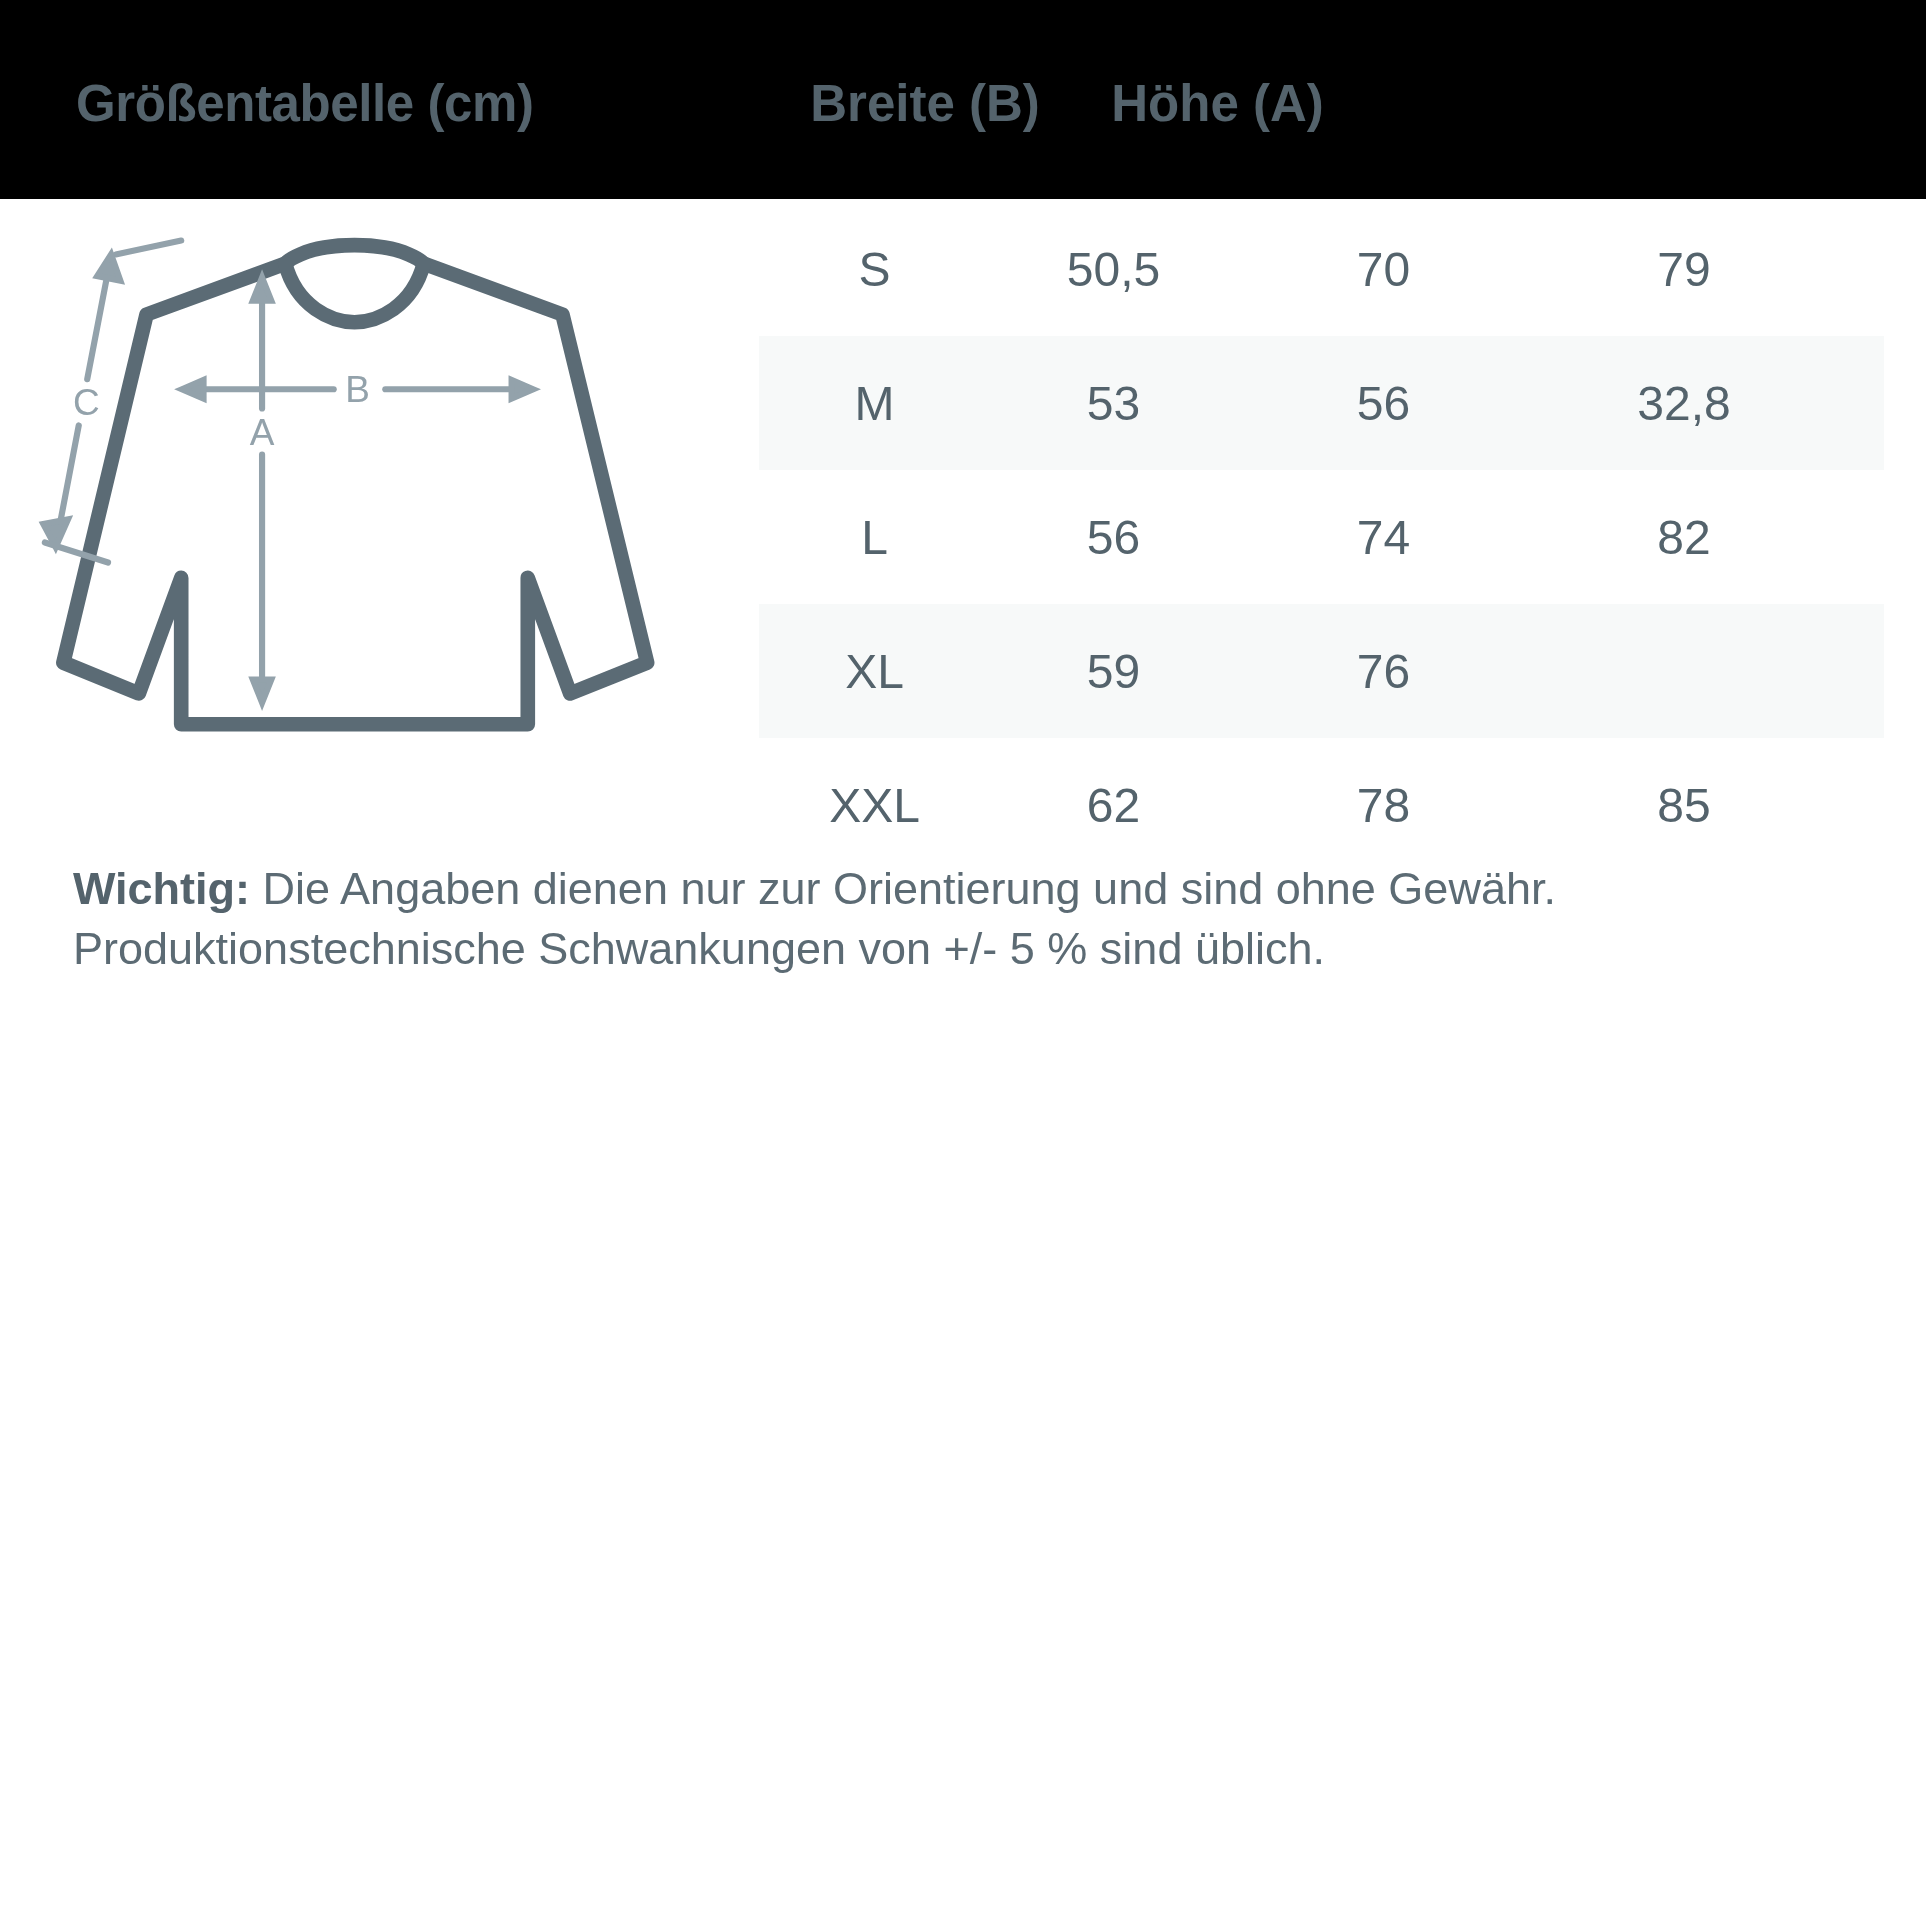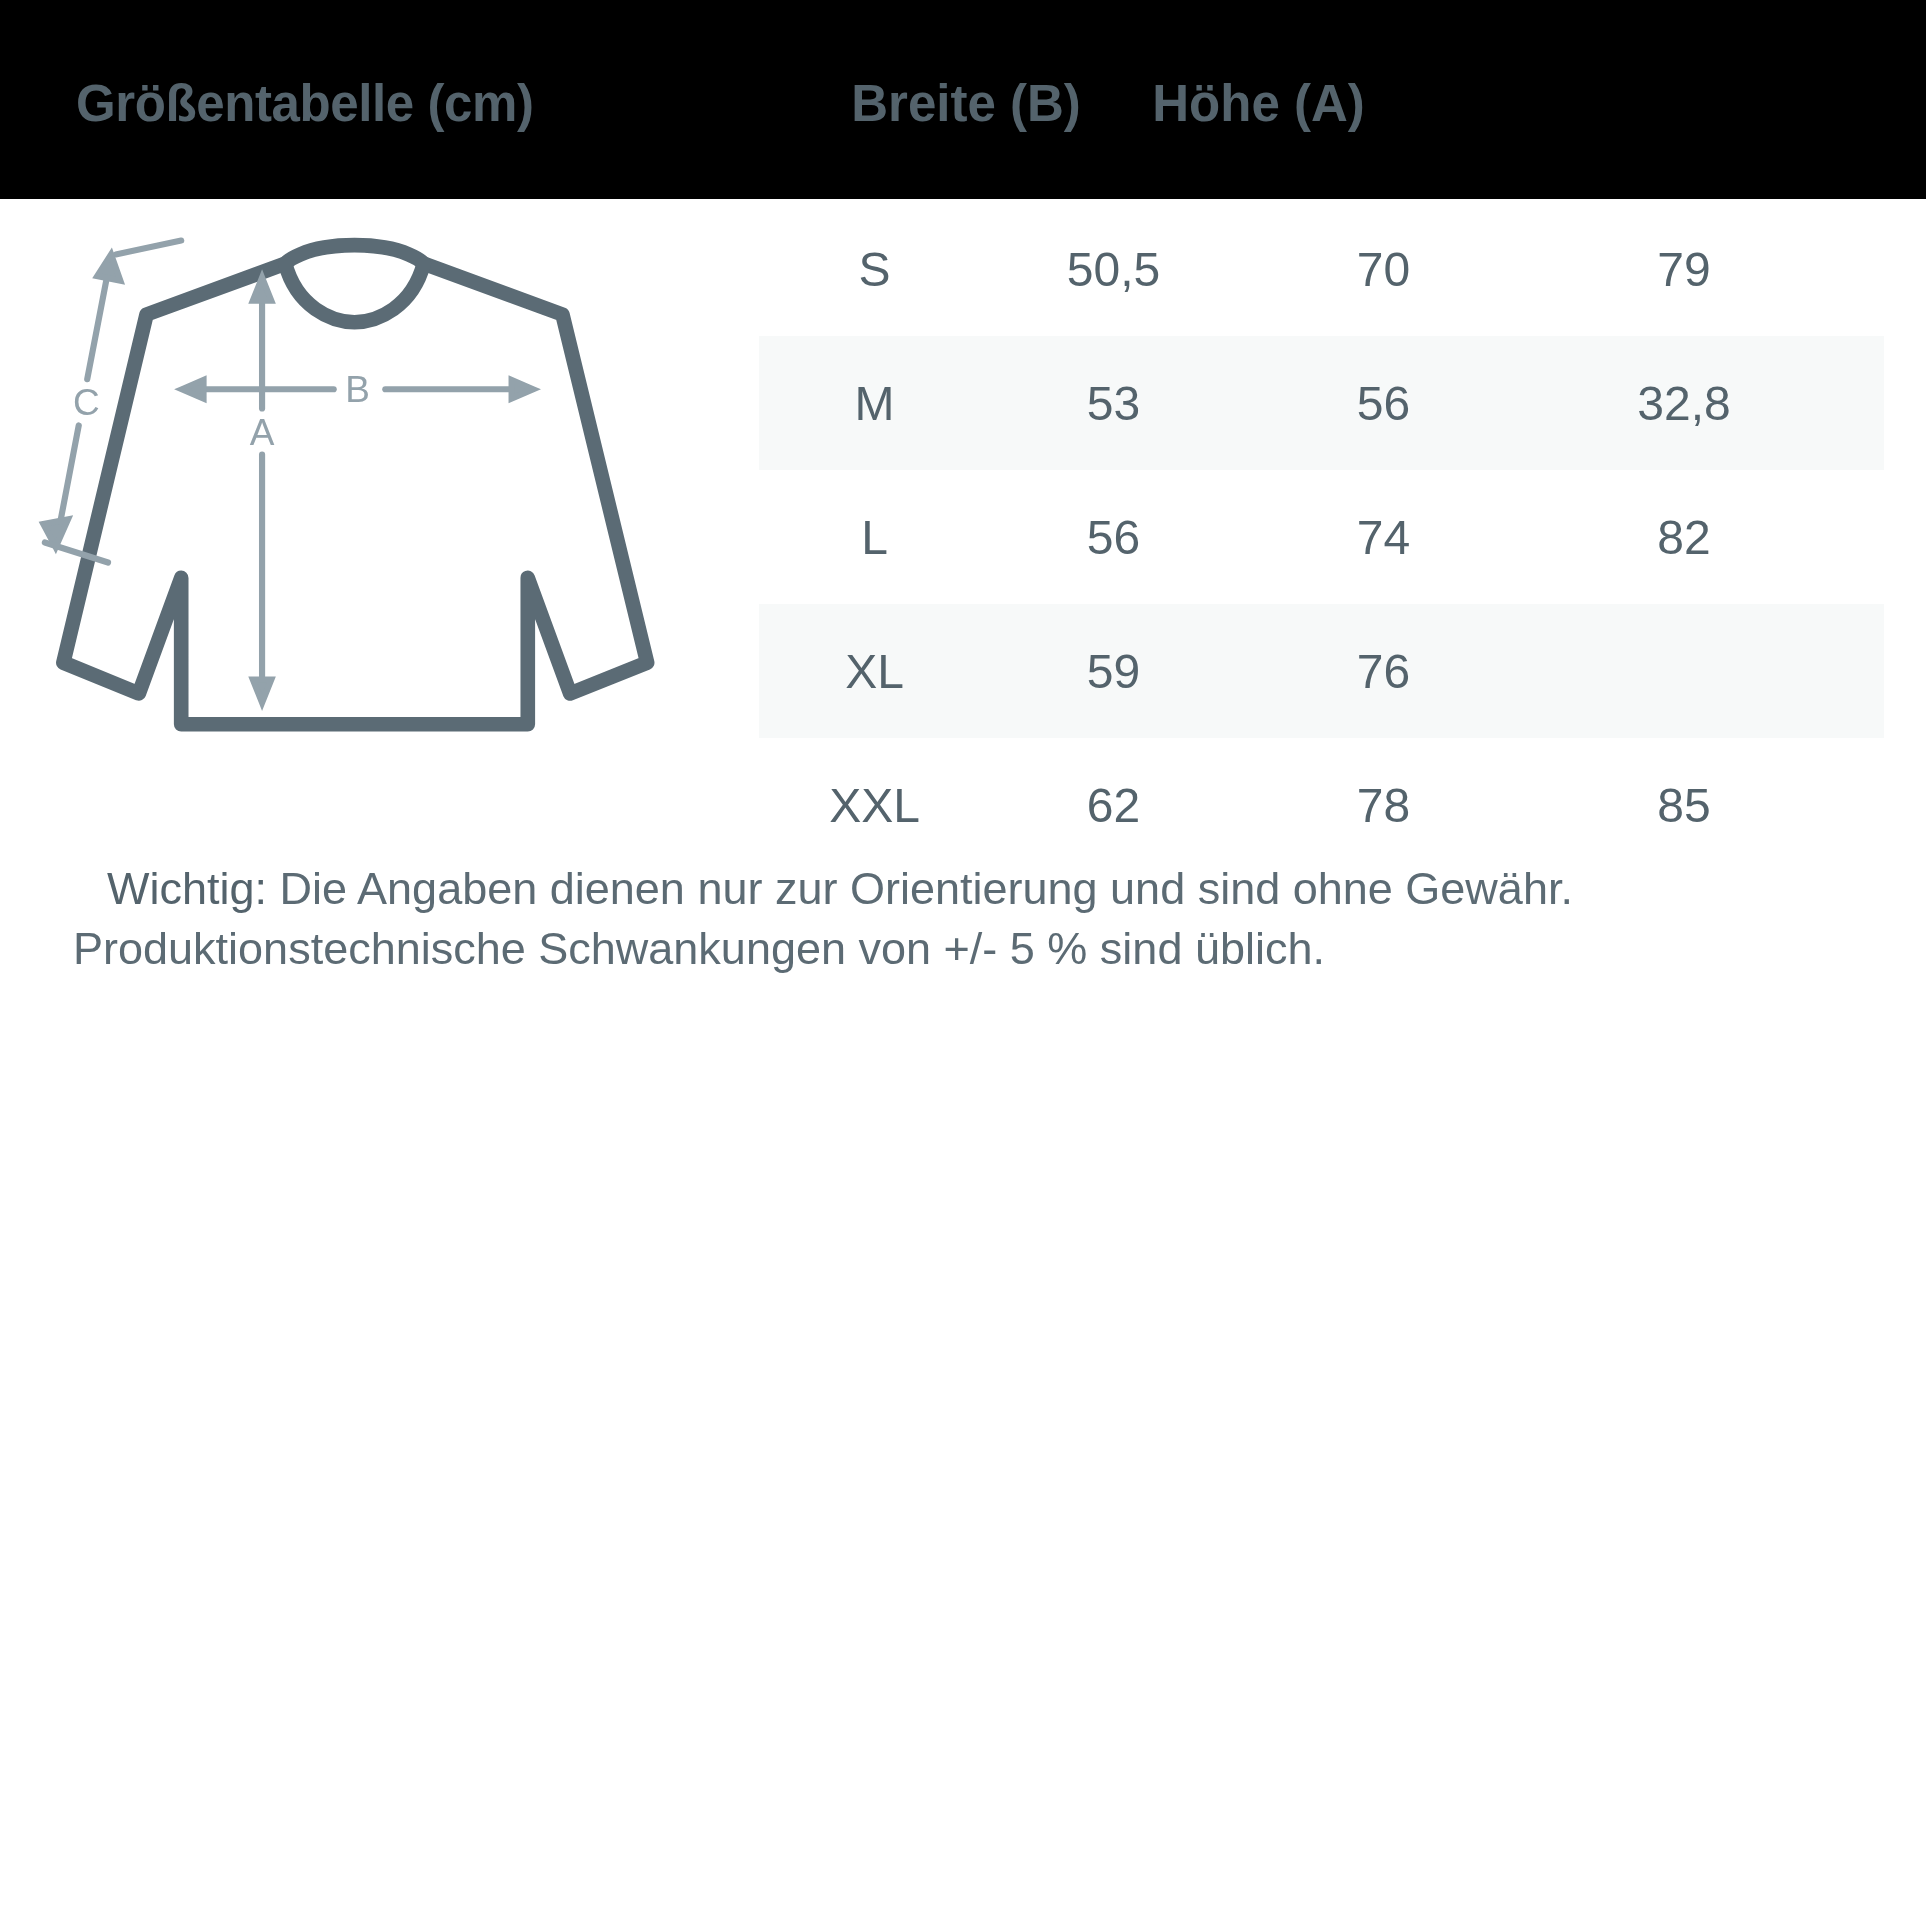--- a/index.html
+++ b/index.html
@@ -39,21 +39,21 @@
     left: 76px;
     top: 74px;
     font-size: 51px;
     font-weight: bold;
     color: #54636c;
     letter-spacing: -0.4px;
     white-space: nowrap;
   }
   .header-cols {
     position: absolute;
-    left: 812px;
+    left: 771px;
     top: 74px;
     width: 1079px;
     display: flex;
     align-items: flex-start;
   }
   .header-col {
     font-size: 51px;
     font-weight: bold;
     color: #54636c;
     text-align: center;
@@ -100,23 +100,22 @@
   .note {
     position: absolute;
     left: 73px;
     top: 859px;
     width: 1795px;
     font-size: 45px;
     line-height: 1.33;
     color: #5c6b74;
   }
   .note b {
-    font-weight: normal;
-    color: #54636c;
-    margin-left: 34px;
+    font-weight: bold;
+    color: #54636c;
   }
 </style>
 </head>
 <body>
 
 <div class="page">
 
   <div class="header">
     <div class="header-title">Größentabelle (cm)</div>
     <div class="header-cols">

